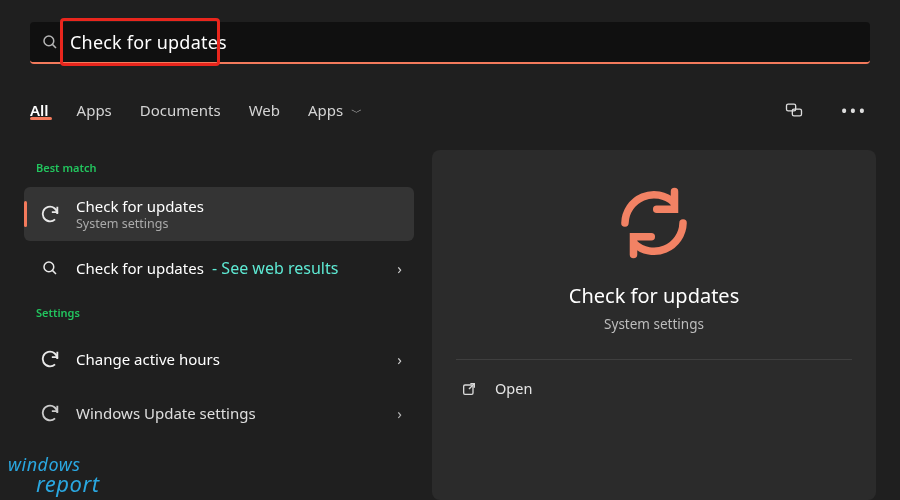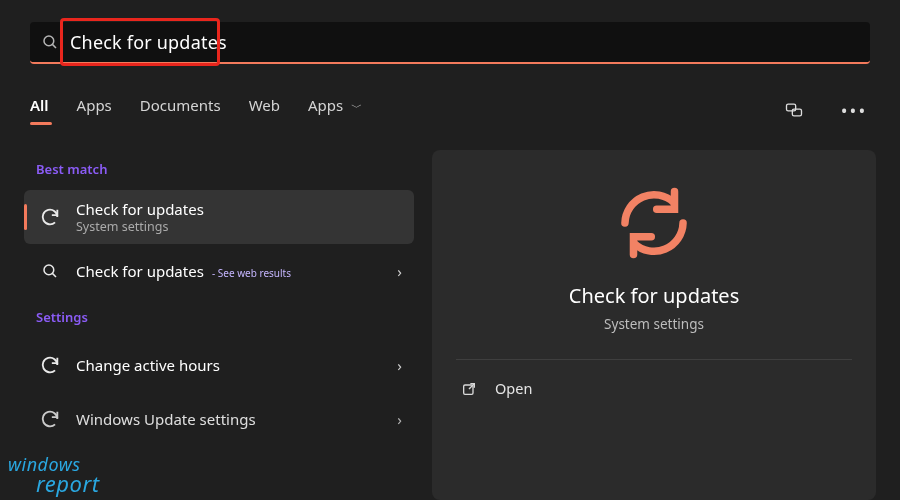--- a/index.html
+++ b/index.html
@@ -12,49 +12,49 @@
                  border-bottom:2px solid #f37a5c; }
     .searchbar .ico { width:40px; display:flex; align-items:center; justify-content:center; opacity:.8;}
     .searchbar input { flex:1; background:transparent; border:none; outline:none; color:#fff;
                        font-size:18px; letter-spacing:.2px;}
     .highlight-box { position:absolute; top:18px; left:60px; width:160px; height:48px;
                      border:3px solid #e9261d; border-radius:4px; pointer-events:none; }
 
     
     .tabs { position:absolute; top:94px; left:30px; right:30px; display:flex; align-items:center; gap:28px;
             font-size:15px; color:#d4d4d4;}
-    .tab { padding-bottom:10px; cursor:pointer; position:relative;}
+    .tab { cursor:pointer; position:relative;}
     .tab.active { color:#fff; font-weight:600;}
     .tab.active::after { content:""; position:absolute; left:0; bottom:0; width:22px; height:3px;
                          background:#f37a5c; border-radius:2px;}
     .tab .chev { margin-left:4px; font-size:11px; opacity:.8;}
     .tabs-spacer { flex:1;}
     .tabs .icon-btn { width:32px; height:32px; display:flex; align-items:center; justify-content:center;
                       color:#ddd; cursor:pointer; border-radius:4px;}
     .dots { letter-spacing:2px; font-size:18px; line-height:1;}
 
     
     .cols { position:absolute; top:150px; bottom:0; left:24px; right:24px; display:flex; gap:18px;}
     .left { flex:0 0 390px; display:flex; flex-direction:column; }
     .right { flex:1; background:#2b2b2b; border-radius:8px; padding:24px 28px; display:flex;
              flex-direction:column; }
 
-    .section-title { font-size:13px; font-weight:600; color:#8b5cf6; padding:10px 12px 12px;}
+    .section-title { font-size:11px; font-weight:600; color:#22c55e; padding:10px 12px 12px;}
     .item { height:54px; border-radius:6px; display:flex; align-items:center;
             padding:0 12px; cursor:pointer; position:relative;}
     .item.selected { background:#343434;}
     .item.selected::before { content:""; position:absolute; left:0; top:14px; bottom:14px; width:3px;
                              background:#f37a5c; border-radius:2px;}
     .item .ico { width:28px; display:flex; align-items:center; justify-content:center; margin-right:12px;
                  color:#e9e9e9;}
     .item .txt { display:flex; flex-direction:column; line-height:1.25;}
     .item .lbl { font-size:15px; color:#fff;}
     .item .sub { font-size:12.5px; color:#aaa;}
     .item .inline .lbl { display:inline; font-size:15px;}
-    .item .inline .sub { display:inline; font-size:10px; color:#c4b5fd; margin-left:4px;text-align:center;}
+    .item .inline .sub { display:inline; font-size:16px; color:#5eead4; margin-left:4px;text-align:center;}
     .item .chev-r { margin-left:auto; color:#ccc; font-size:15px;}
 
     
     .big-icon { align-self:center; margin-top:8px; color:#f28264;}
     .big-title { align-self:center; margin-top:18px; font-size:20px; color:#fff; font-weight:400;}
     .big-sub { align-self:center; margin-top:6px; font-size:13.5px; color:#bdbdbd;}
     .divider { height:1px; background:#3f3f3f; margin:26px -4px 0;}
     .action-row { display:flex; align-items:flex-end; gap:17px; margin-top:18px; color:#e5e5e5;
                   font-size:14.5px; cursor:pointer;}
     .action-row .aico { width:18px; height:18px; display:flex; align-items:center; justify-content:center;

